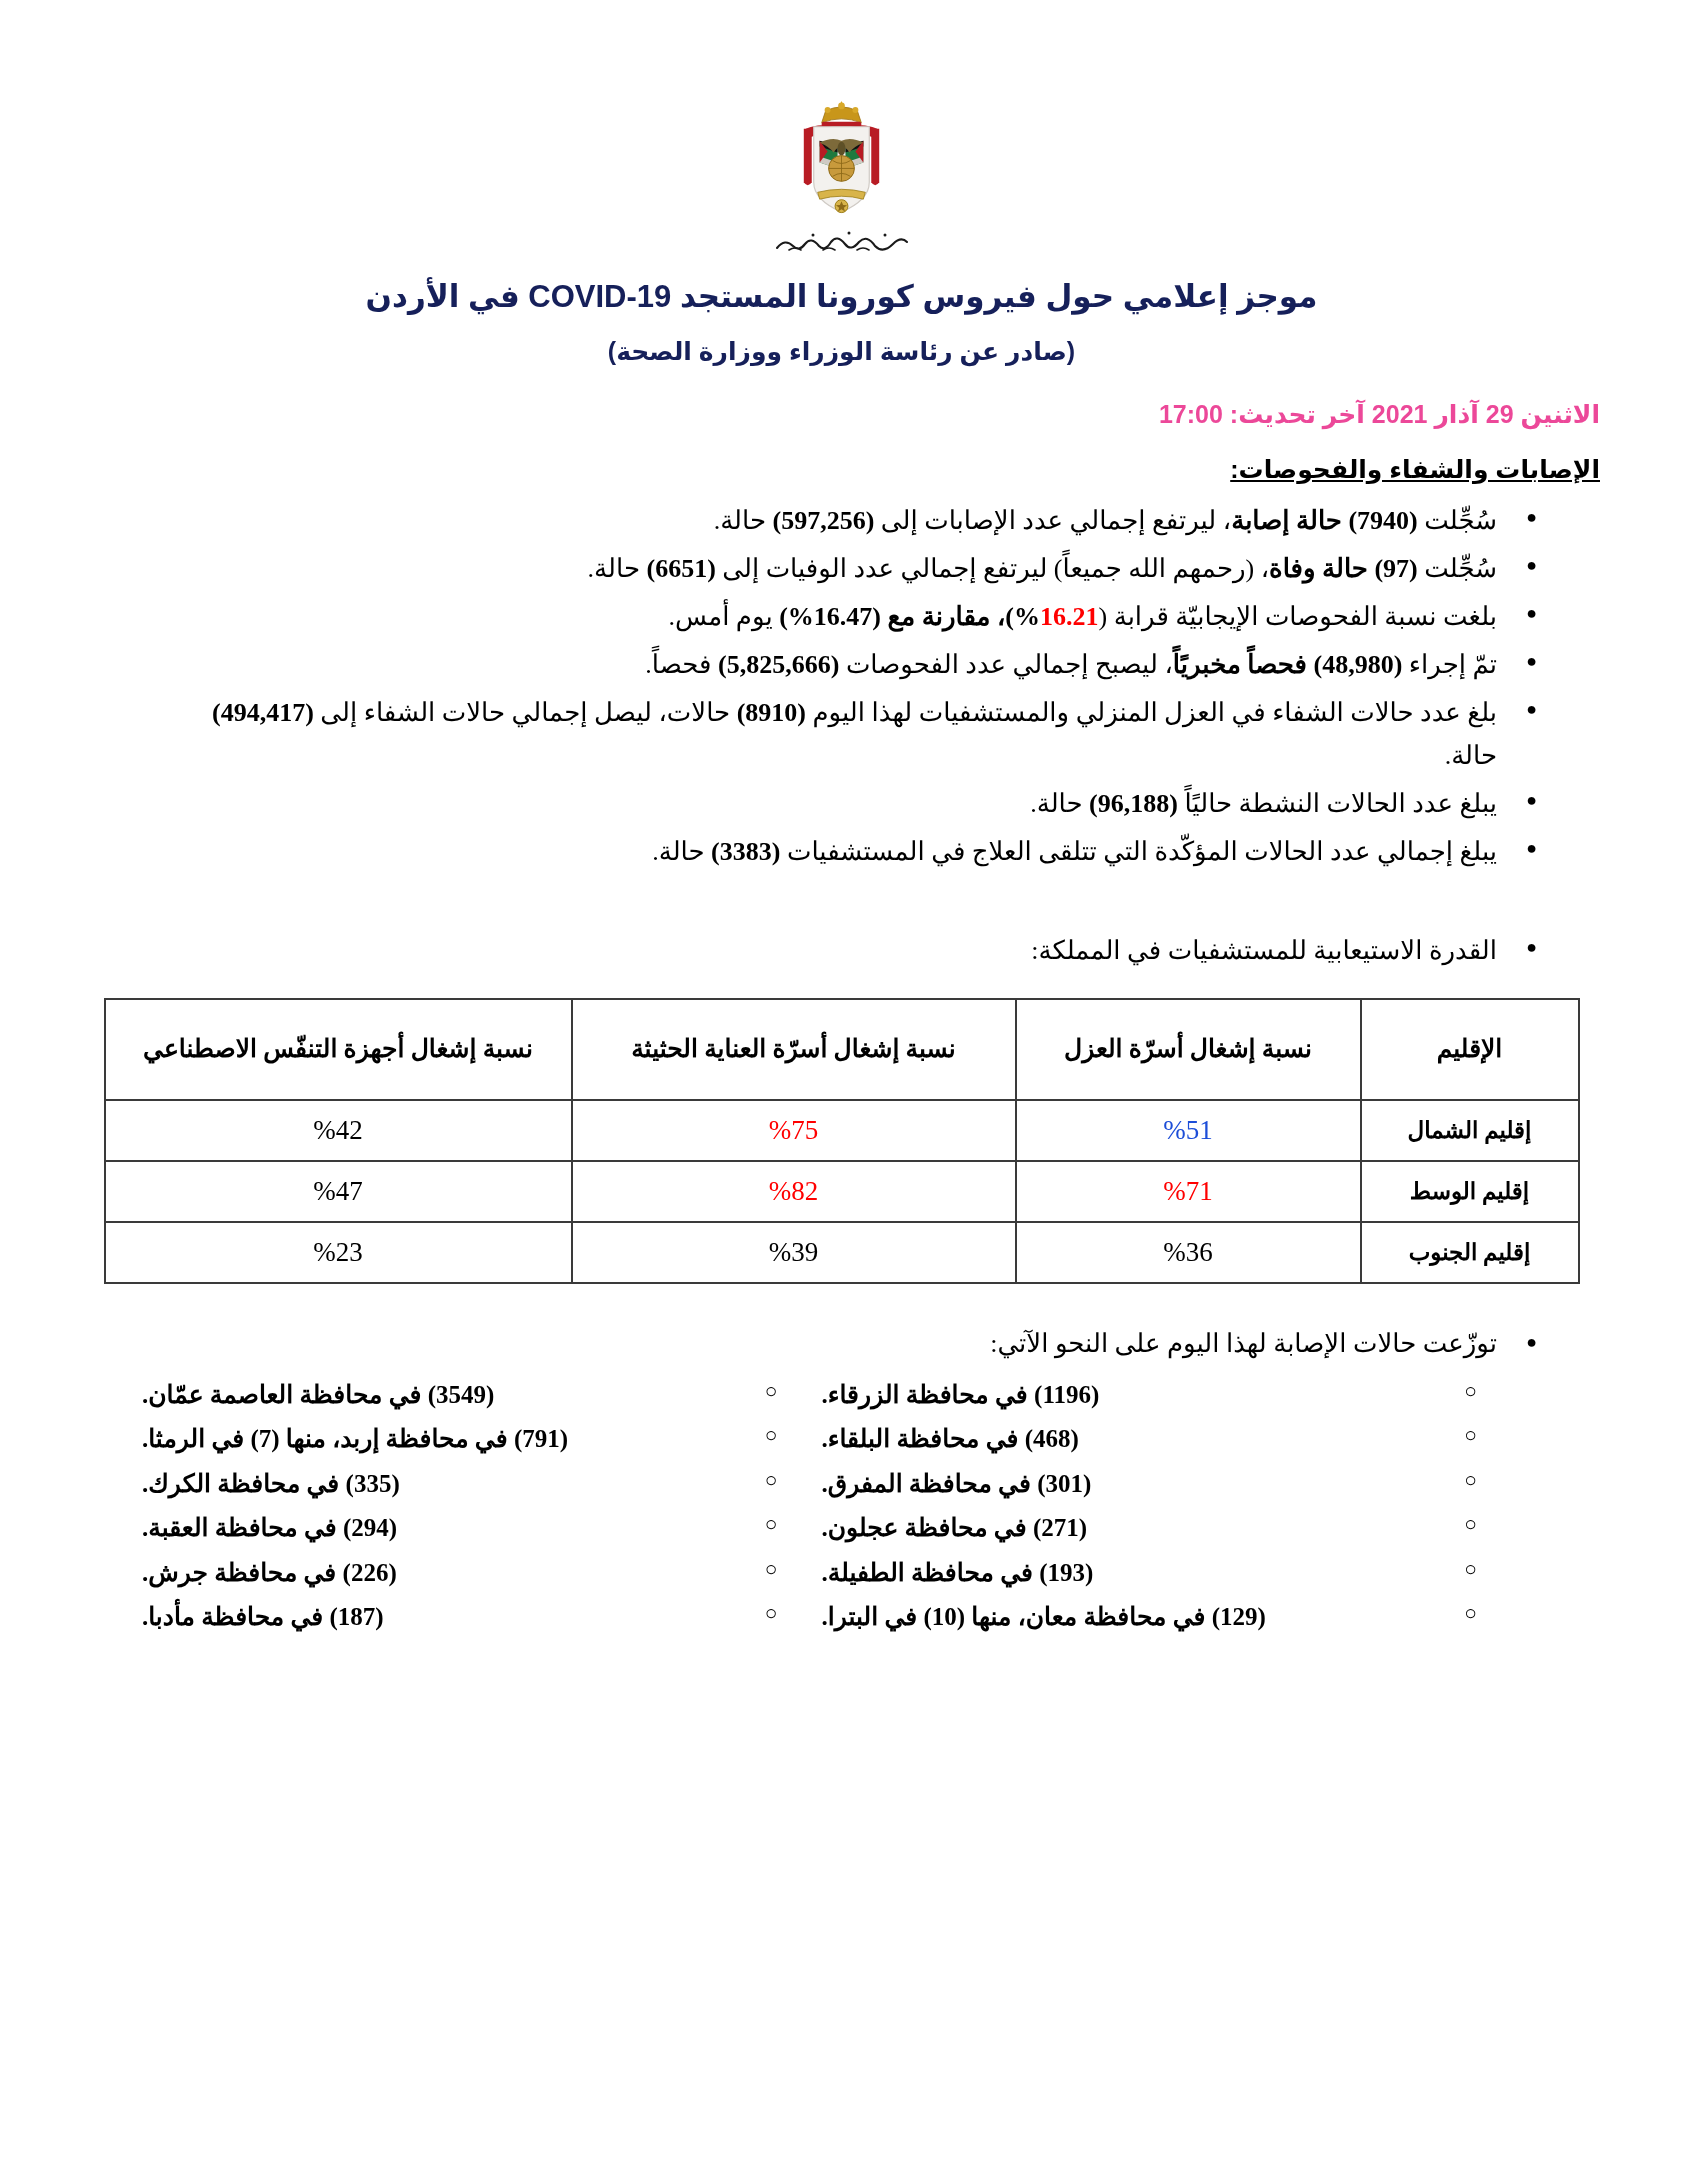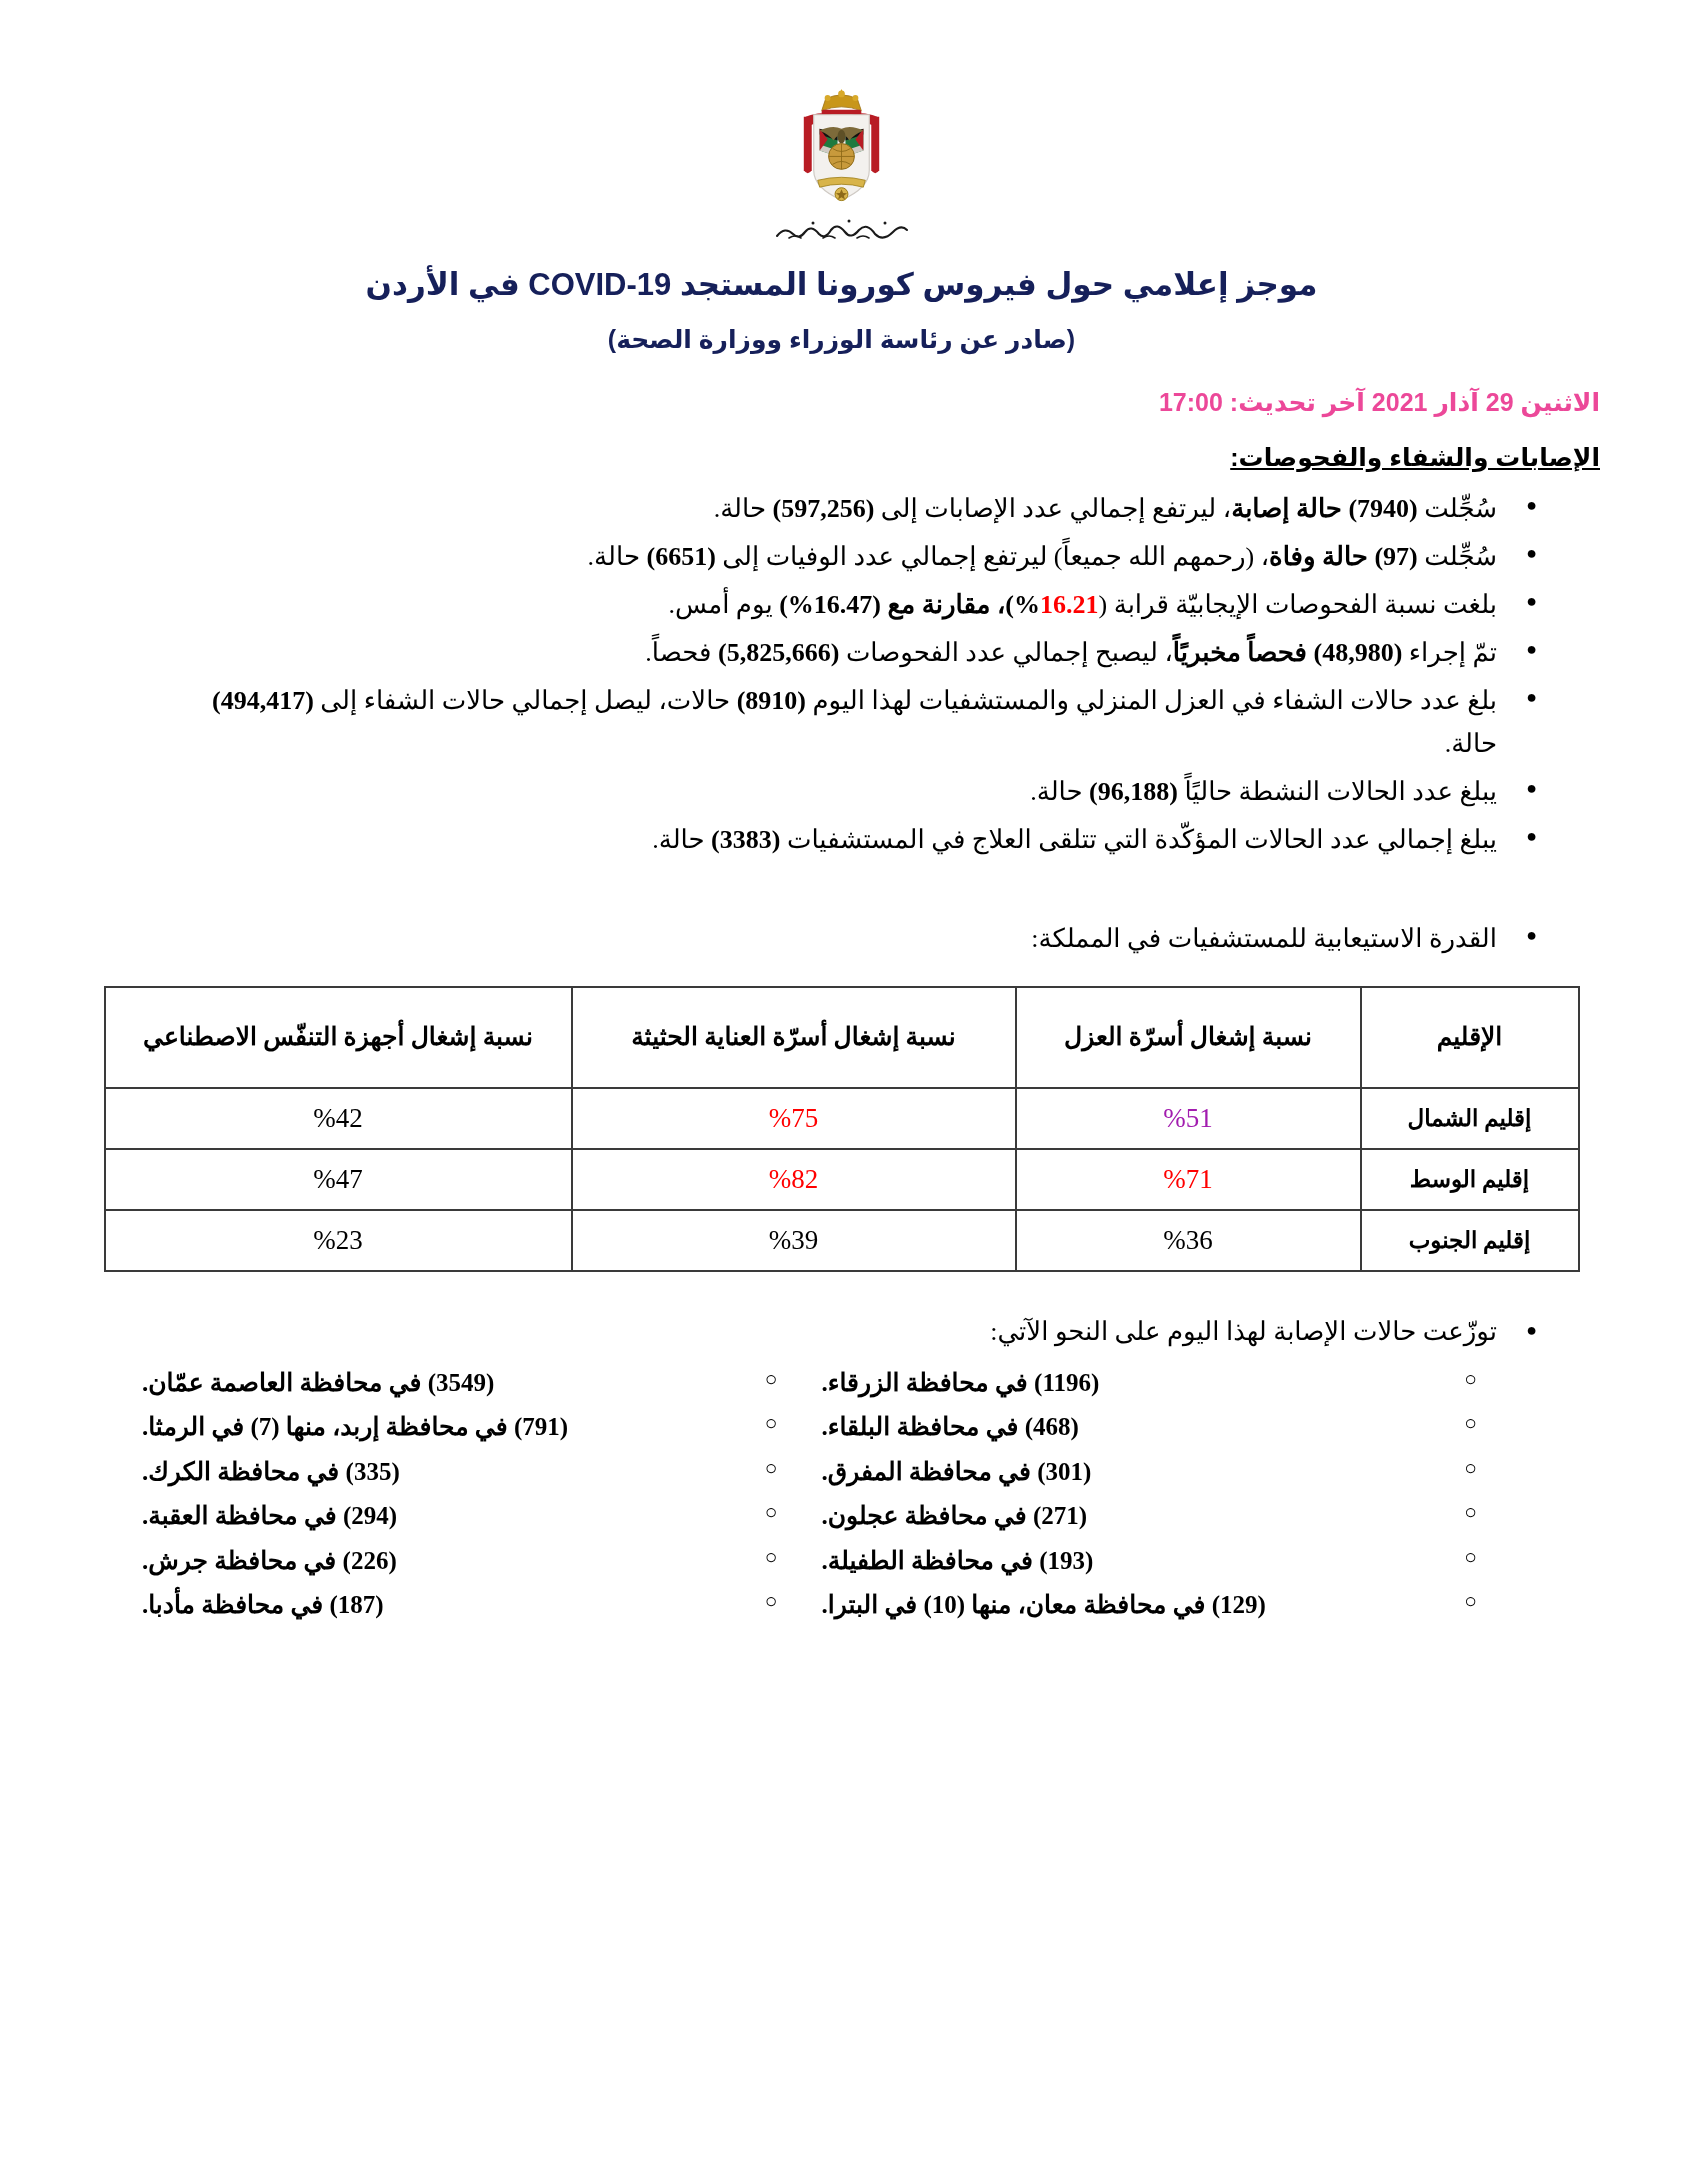--- a/index.html
+++ b/index.html
@@ -12,21 +12,21 @@
     height: 2178px;
     font-family: "Liberation Serif", "DejaVu Serif", serif;
     color: #000000;
     direction: rtl;
   }
   .page {
     position: relative;
     width: 1683px;
     height: 1814px;
     box-sizing: border-box;
-    padding: 0 83px;
+    padding: 12px 83px;
   }
 
   
   .emblem-wrap {
     display: flex;
     flex-direction: column;
     align-items: center;
     padding-top: 85px;
   }
   .emblem {
@@ -320,21 +320,21 @@
       <tr>
         <th>الإقليم</th>
         <th>نسبة إشغال أسرّة العزل</th>
         <th>نسبة إشغال أسرّة العناية الحثيثة</th>
         <th>نسبة إشغال أجهزة التنفّس الاصطناعي</th>
       </tr>
     </thead>
     <tbody>
       <tr>
         <td class="region">إقليم الشمال</td>
-        <td style="color: #a21caf;">%51</td>
+        <td style="color: #1d4ed8;">%51</td>
         <td style="color: rgb(255, 0, 0);">%75</td>
         <td style="color: rgb(0, 0, 0);">%42</td>
       </tr>
       <tr>
         <td class="region">إقليم الوسط</td>
         <td style="color: rgb(255, 0, 0);">%71</td>
         <td style="color: rgb(255, 0, 0);">%82</td>
         <td style="color: rgb(0, 0, 0);">%47</td>
       </tr>
       <tr>

